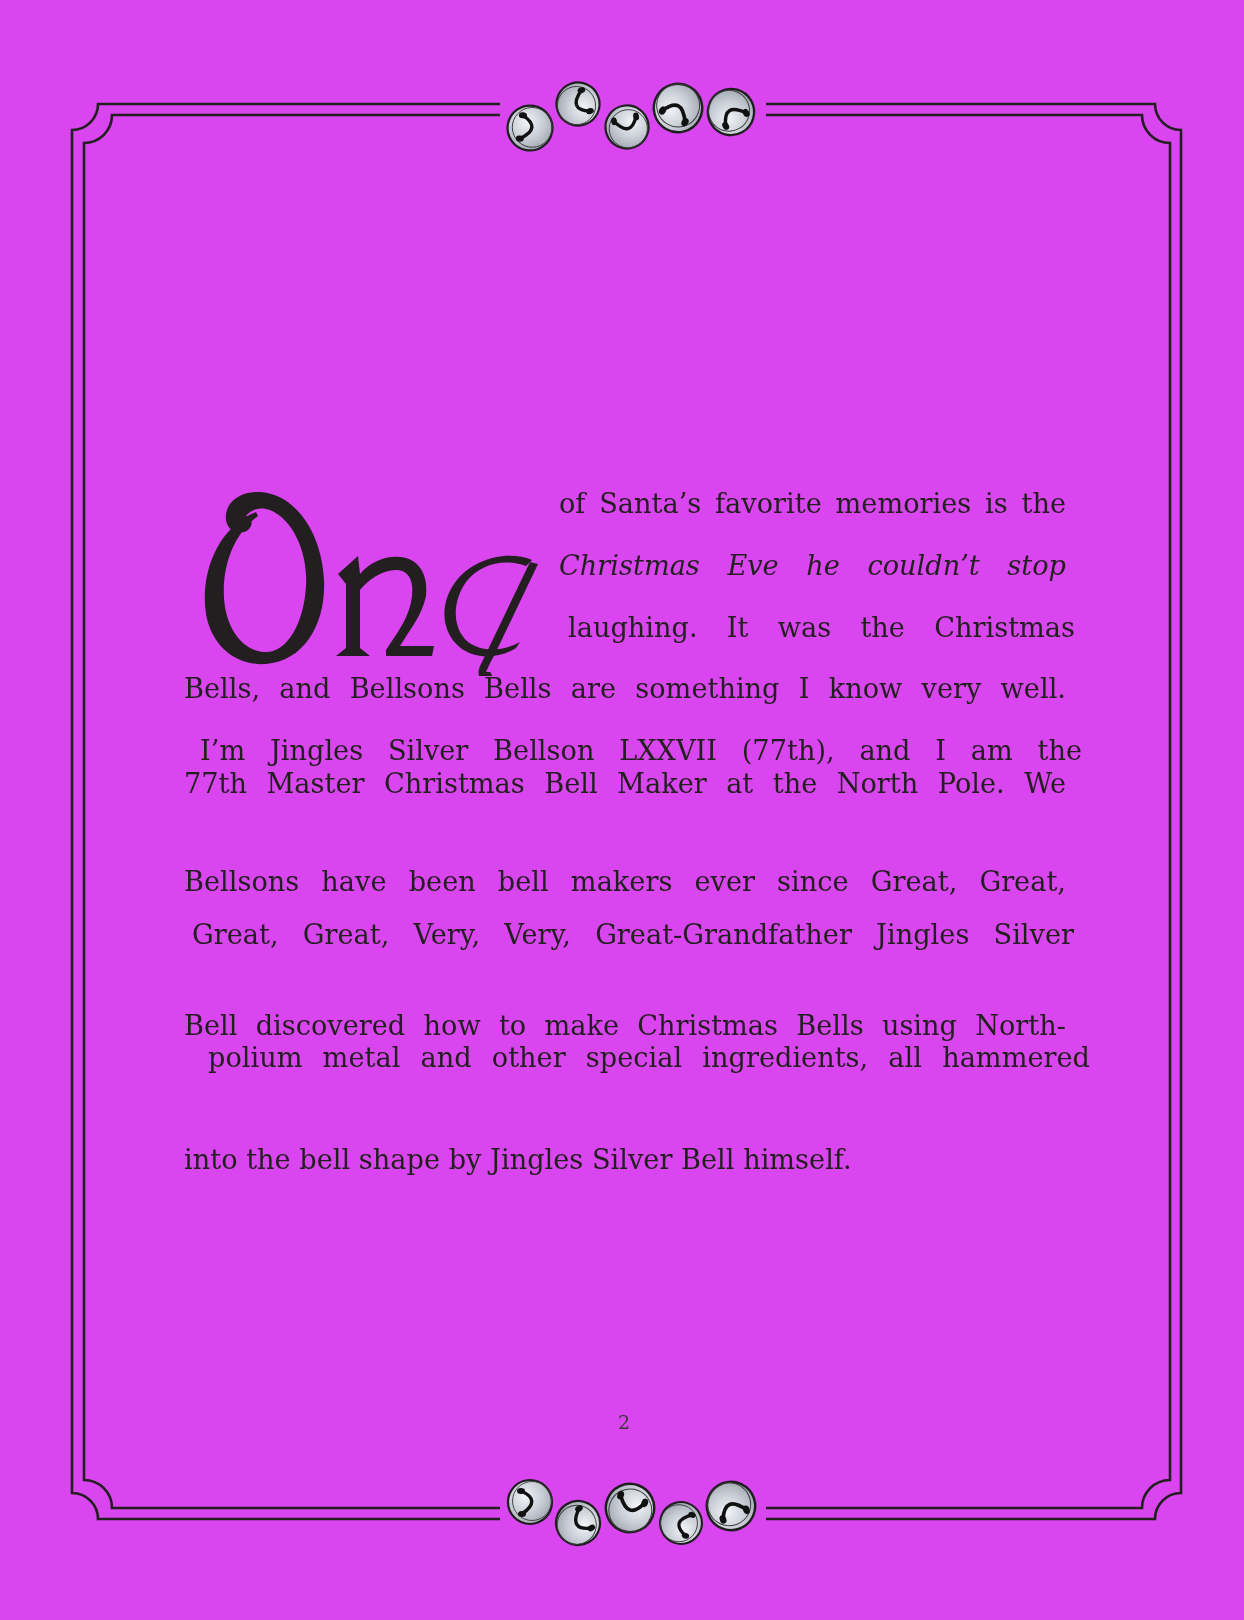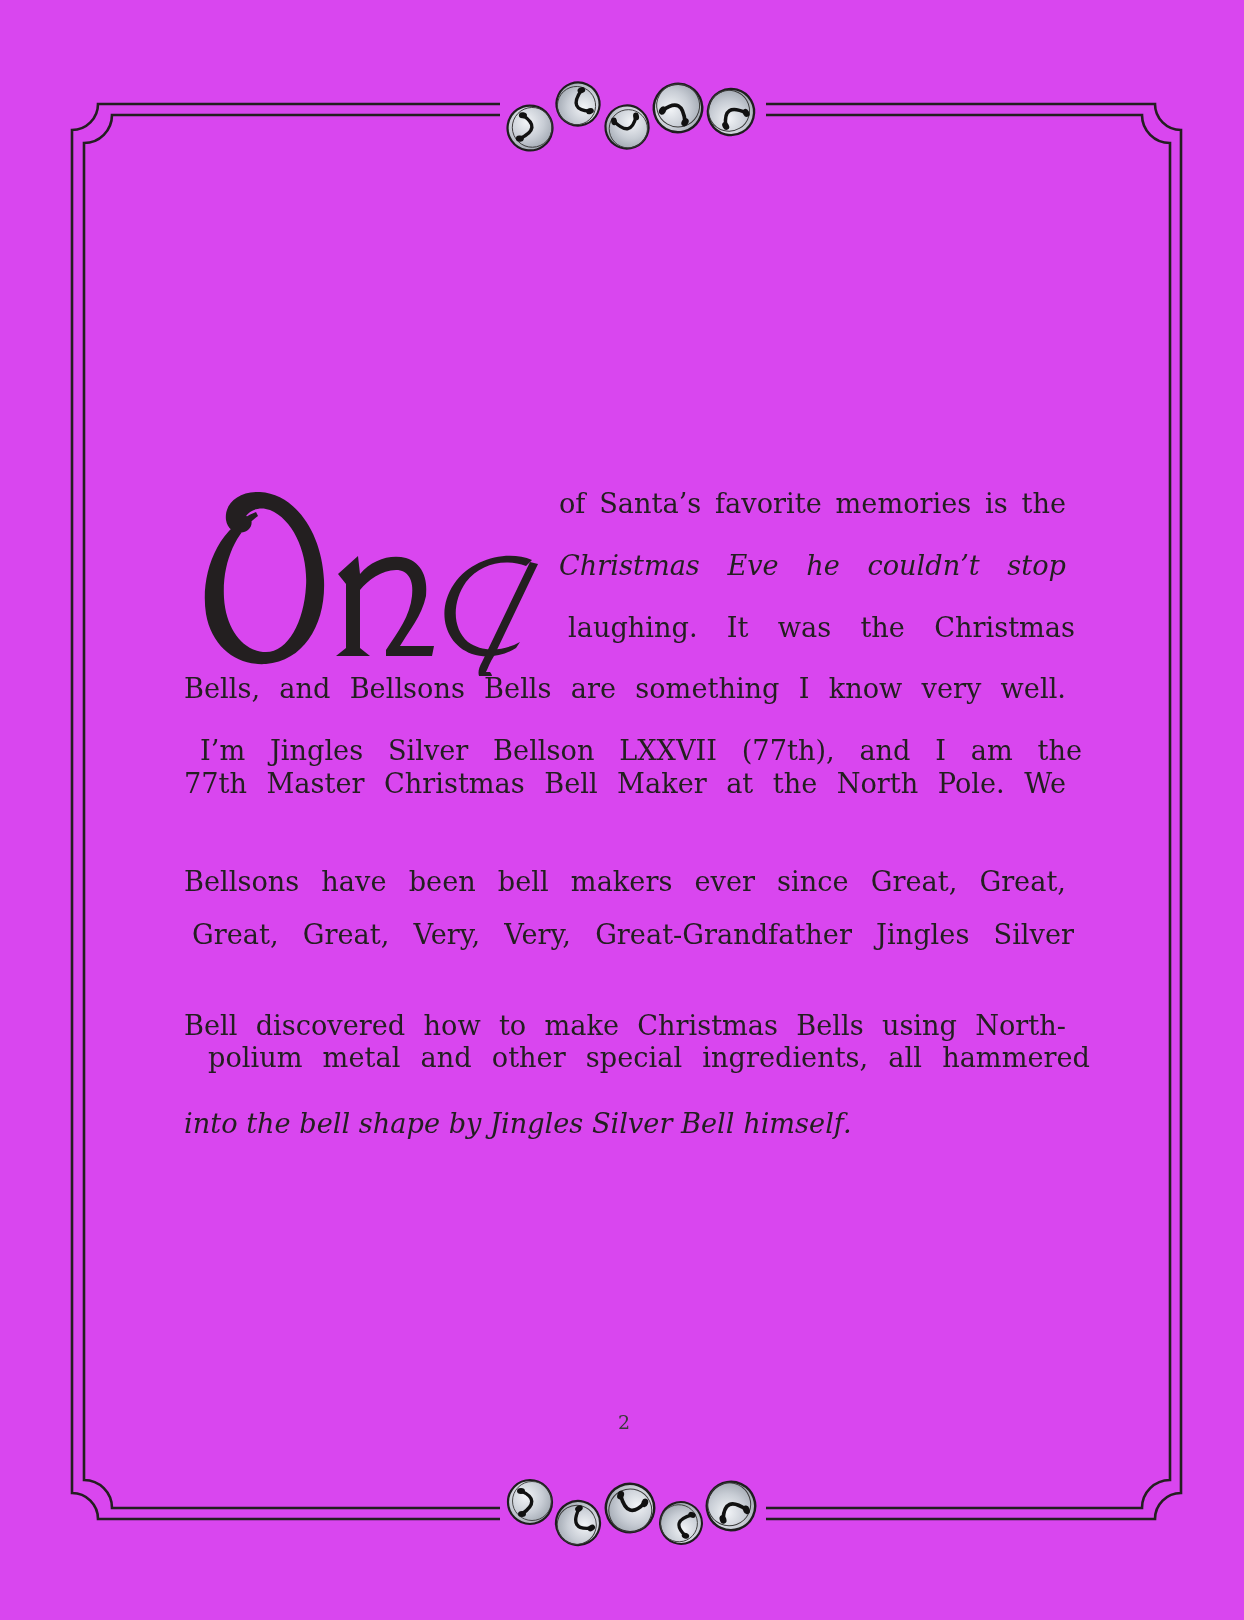--- a/index.html
+++ b/index.html
@@ -90,17 +90,17 @@
     <div class="line justify" style="left:375px; width:507px; top:484px;">of Santa’s favorite memories is the</div>
     <div class="line justify" style="left:375px; width:507px; top:546px;font-style:italic;">Christmas Eve he couldn’t stop</div>
     <div class="line justify" style="left:384px; width:507px; top:608px;">laughing. It was the Christmas</div>
     <div class="line justify" style="left:0; width:882px; top:669px;">Bells, and Bellsons Bells are something I know very well.</div>
     <div class="line justify" style="left:16px; width:882px; top:731px;">I’m Jingles Silver Bellson LXXVII (77th), and I am the</div>
     <div class="line justify" style="left:0; width:882px; top:764px;">77th Master Christmas Bell Maker at the North Pole. We</div>
     <div class="line justify" style="left:0; width:882px; top:854px;margin-top:8px;">Bellsons have been bell makers ever since Great, Great,</div>
     <div class="line justify" style="left:8px; width:882px; top:915px;">Great, Great, Very, Very, Great-Grandfather Jingles Silver</div>
     <div class="line justify" style="left:0; width:882px; top:1006px;">Bell discovered how to make Christmas Bells using North-</div>
     <div class="line justify" style="left:0; width:882px; top:1038px;margin-left:24px;">polium metal and other special ingredients, all hammered</div>
-    <div class="line" style="left:0; top:1104px;font-style:italic;">into the bell shape by Jingles Silver Bell himself.</div>
+    <div class="line" style="left:0; top:1140px;">into the bell shape by Jingles Silver Bell himself.</div>
   </div>
 
   <div class="pagenum">2</div>
 </div>
 
 </body></html>

